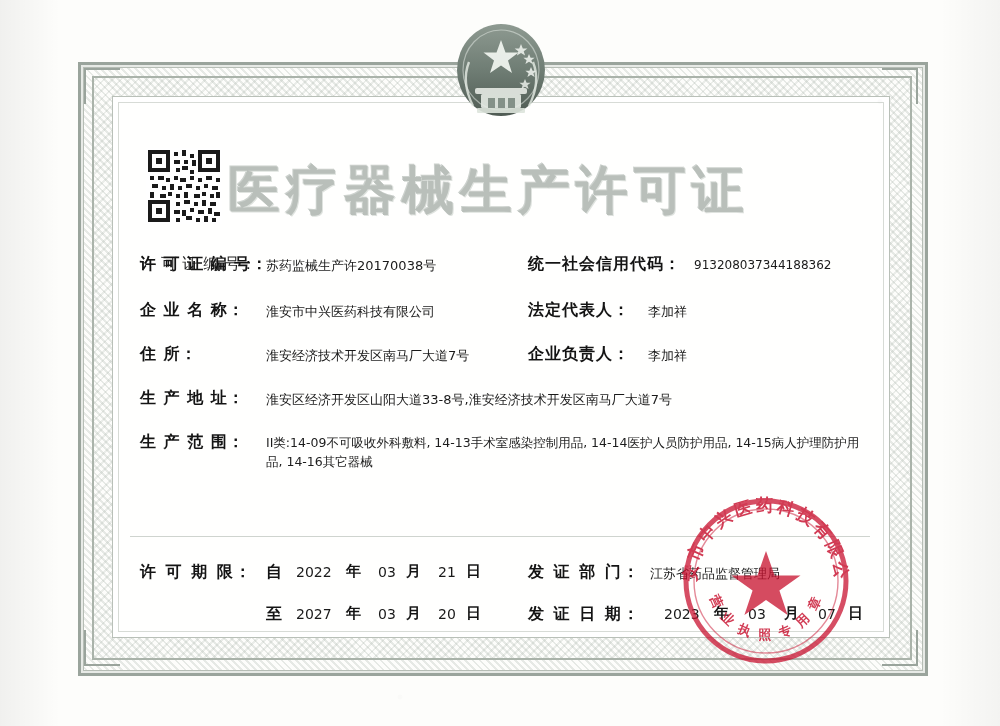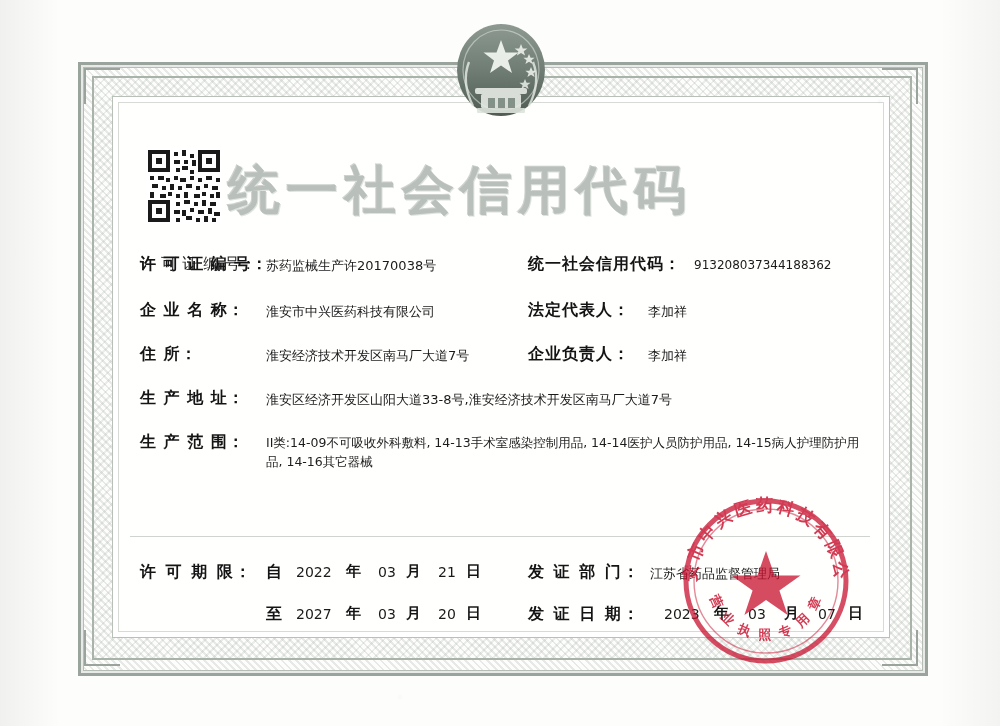--- a/index.html
+++ b/index.html
@@ -303,21 +303,21 @@
           <rect x="34" y="32" width="3" height="2"></rect>
         <rect x="15" y="35" width="2" height="2"></rect>
           <rect x="20" y="34" width="3" height="2"></rect>
           <rect x="25" y="35" width="2" height="2"></rect>
         <rect x="29" y="34" width="2" height="3"></rect>
           <rect x="33" y="35" width="2" height="2"></rect>
       </g>
     </svg>
   </div>
 
-  <div class="title">统一社会信用代码</div>
+  <div class="title">医疗器械生产许可证</div>
 
   <div class="field" style="left:140px; top:254px;">许 可 证 编 号：</div>
   <div class="field flabel" style="left:140px; top:254px;">许 可 证 编 号：</div>
   <div class="field fvalue" style="left:266px; top:257px;">苏药监械生产许20170038号</div>
 
   <div class="field flabel" style="left:528px; top:254px;">统一社会信用代码：</div>
   <div class="field fvalue-sm" style="left:694px; top:258px;">913208037344188362</div>
 
   <div class="field flabel" style="left:140px; top:300px;">企 业 名 称：</div>
   <div class="field fvalue" style="left:266px; top:303px;">淮安市中兴医药科技有限公司</div>

